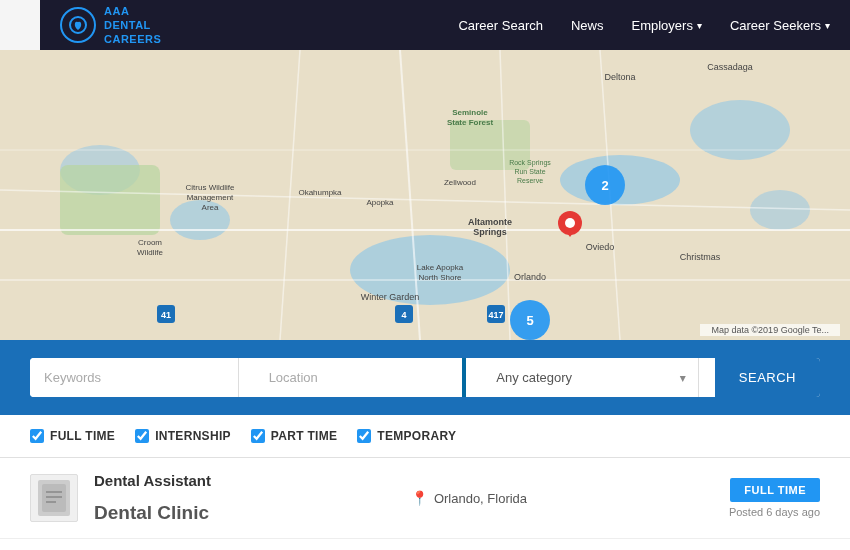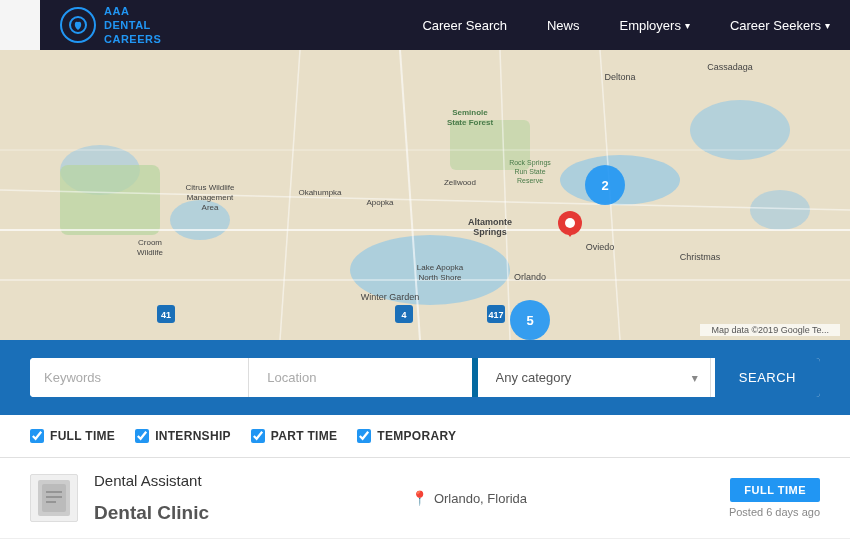--- a/index.html
+++ b/index.html
@@ -35,21 +35,21 @@
     .logo-text {
       color: #2196F3;
       font-weight: bold;
       font-size: 11px;
       line-height: 1.3;
       letter-spacing: 0.5px;
     }
     .nav {
       display: flex;
       align-items: center;
-      gap: 40px;
+      gap: 28px;
     }
     .nav-item {
       color: white;
       font-size: 13px;
       cursor: pointer;
       display: flex;
       align-items: center;
       gap: 4px;
       white-space: nowrap;
     }
@@ -68,21 +68,21 @@
       height: 100%;
     }
 
     
     .search-section {
       background: #1a6fb8;
       padding: 18px 30px;
     }
     .search-bar {
       display: flex;
-      gap: 4px;
+      gap: 16px;
       align-items: center;
       background: white;
       border-radius: 4px;
       overflow: hidden;
     }
     .search-input {
       flex: 1;
       border: none;
       outline: none;
       padding: 12px 14px;
@@ -91,21 +91,21 @@
       border-right: 1px solid #ddd;
     }
     .search-input::placeholder { color: #aaa; }
     .location-input {
       flex: 1;
       border: none;
       outline: none;
       padding: 12px 14px;
       font-size: 13px;
       color: #b91c1c;
-      border-right: 6px solid #0369a1;
+      border-right: 4px solid #0369a1;
     }
     .location-input::placeholder { color: #aaa; }
     .select-wrapper {
       flex: 1.2;
       position: relative;
       border-right: 1px solid #ddd;
     }
     .select-wrapper select {
       width: 100%;
       border: none;
@@ -195,21 +195,21 @@
       display: flex;
       align-items: center;
       justify-content: center;
     }
     .job-info {
       flex: 1;
     }
     .job-title {
       font-size: 15px;
       color: #333;
-      font-weight: 400;
+      font-weight: 700;
       margin-bottom: 13px;
     }
     .job-company {
       font-size: 19px;
       font-weight: bold;
       color: #555;
     }
     .job-location {
       flex: 1;
       display: flex;

